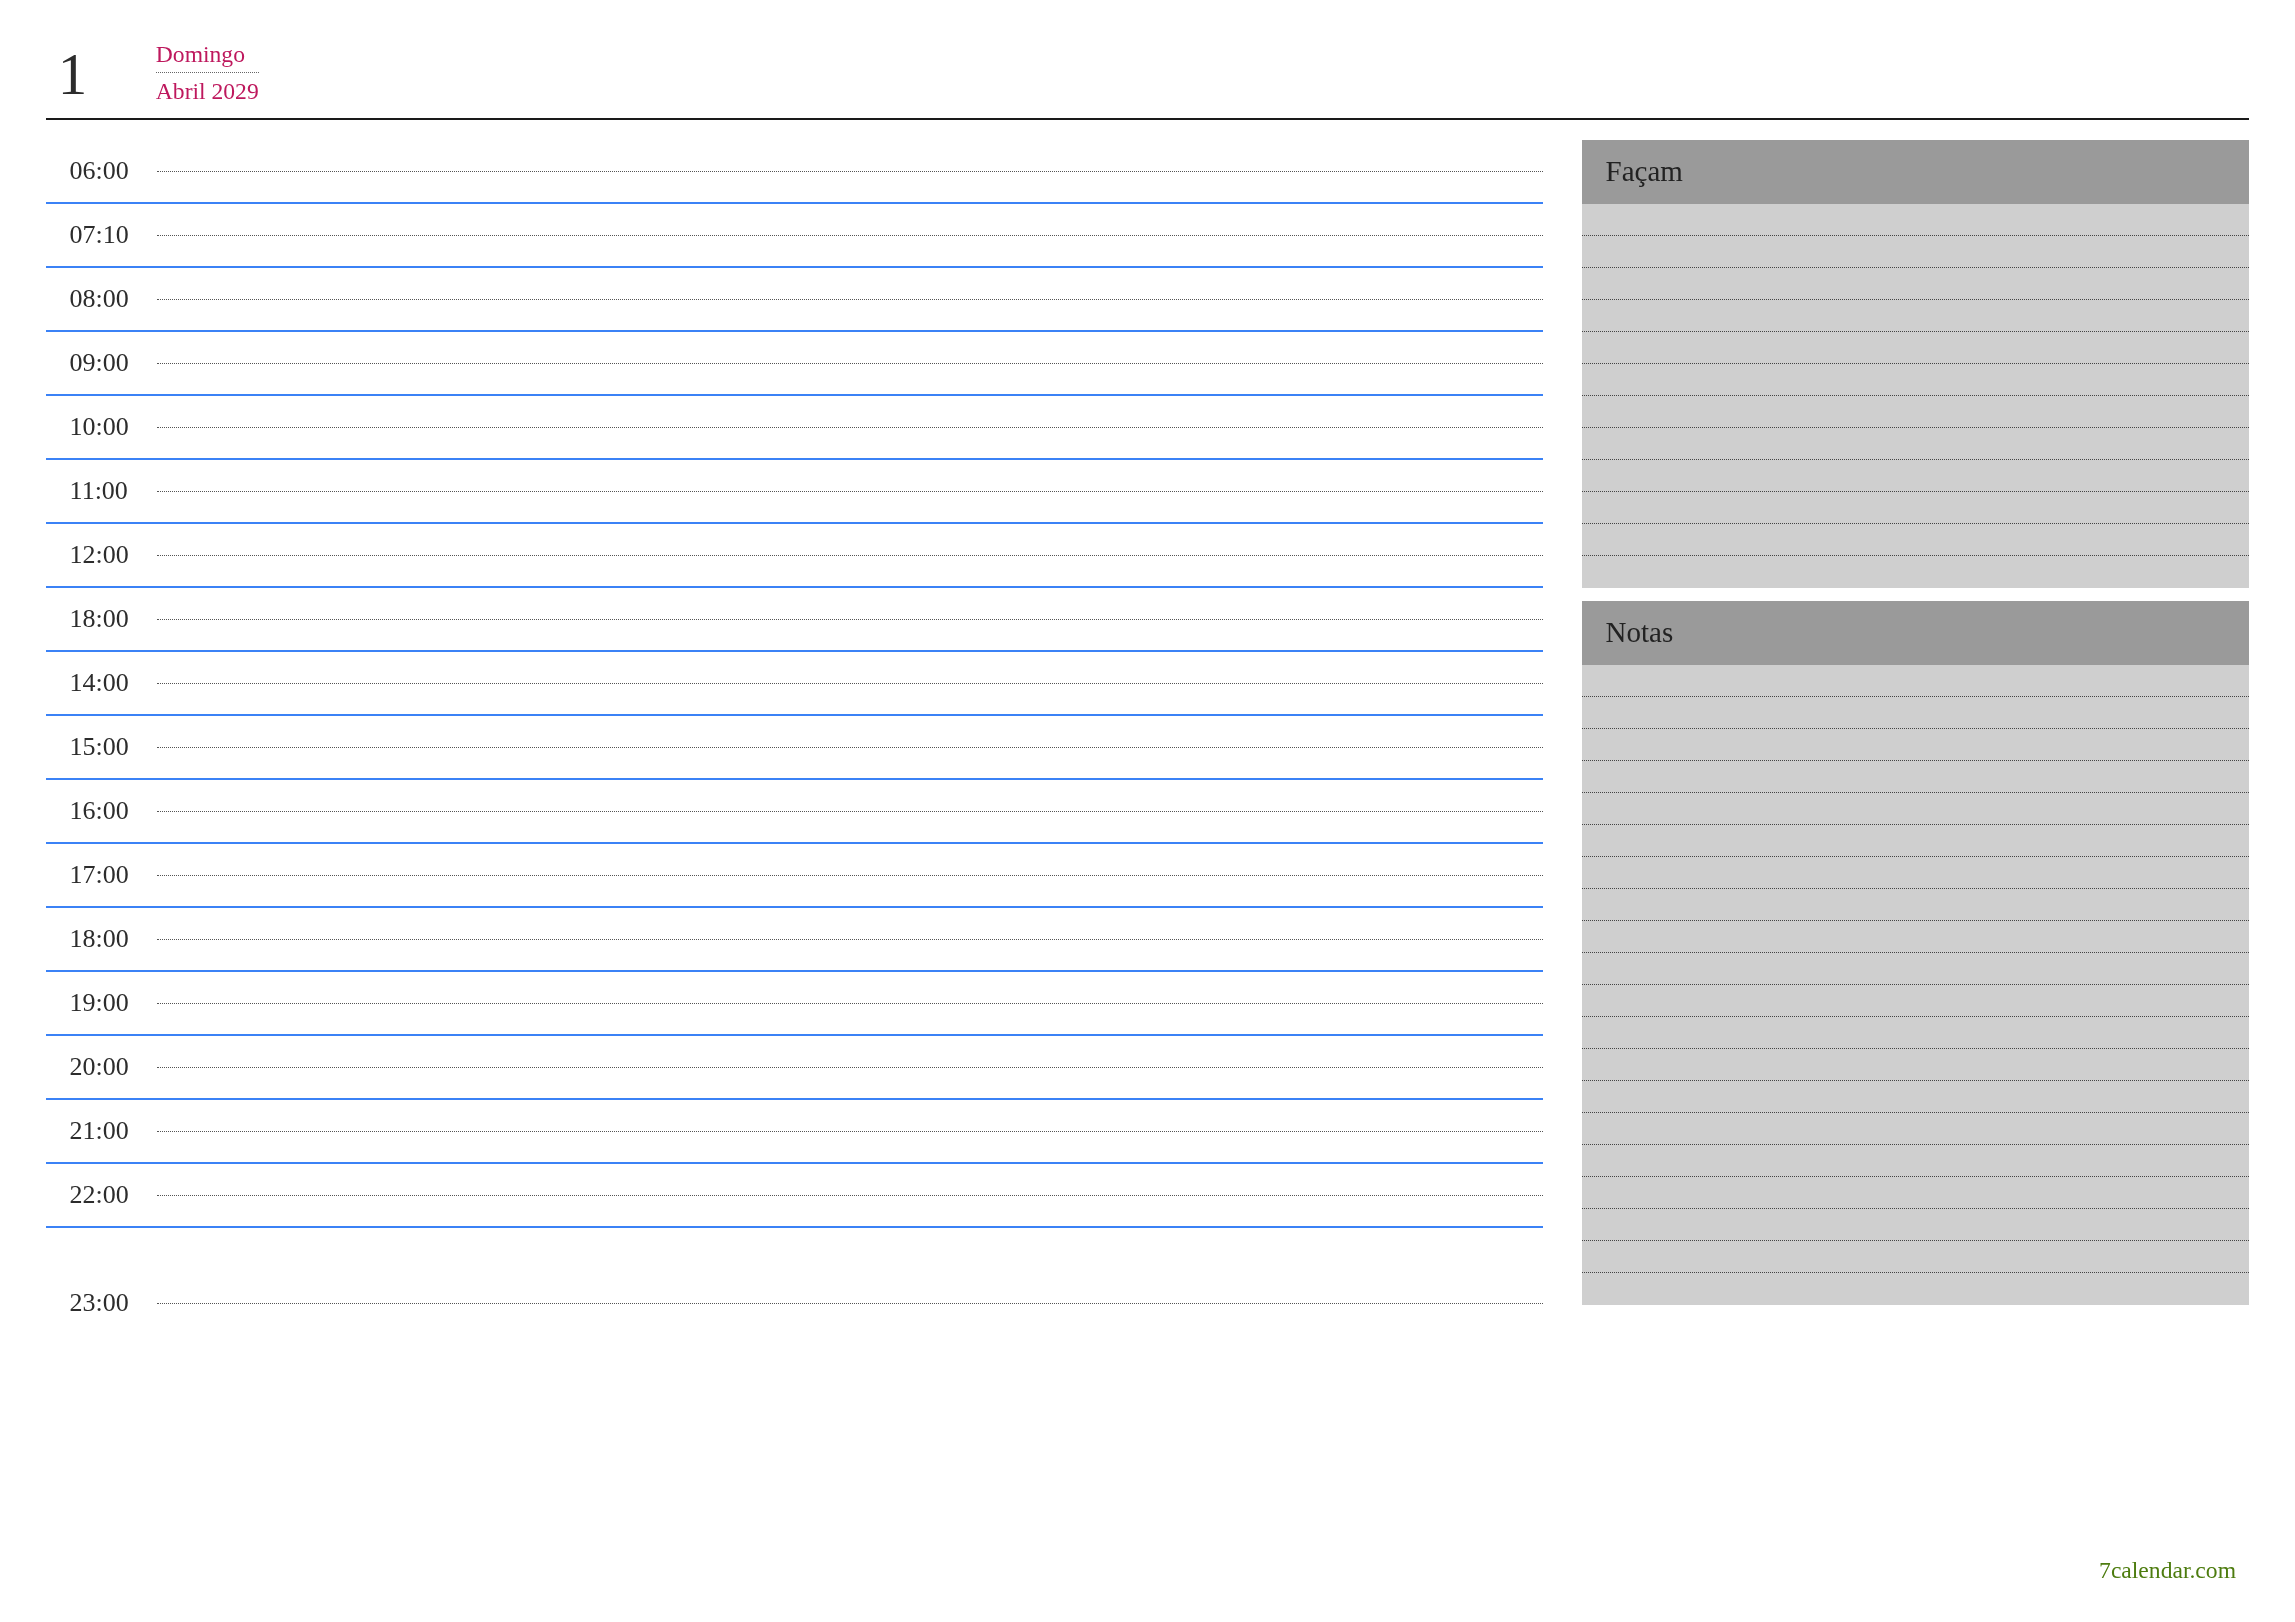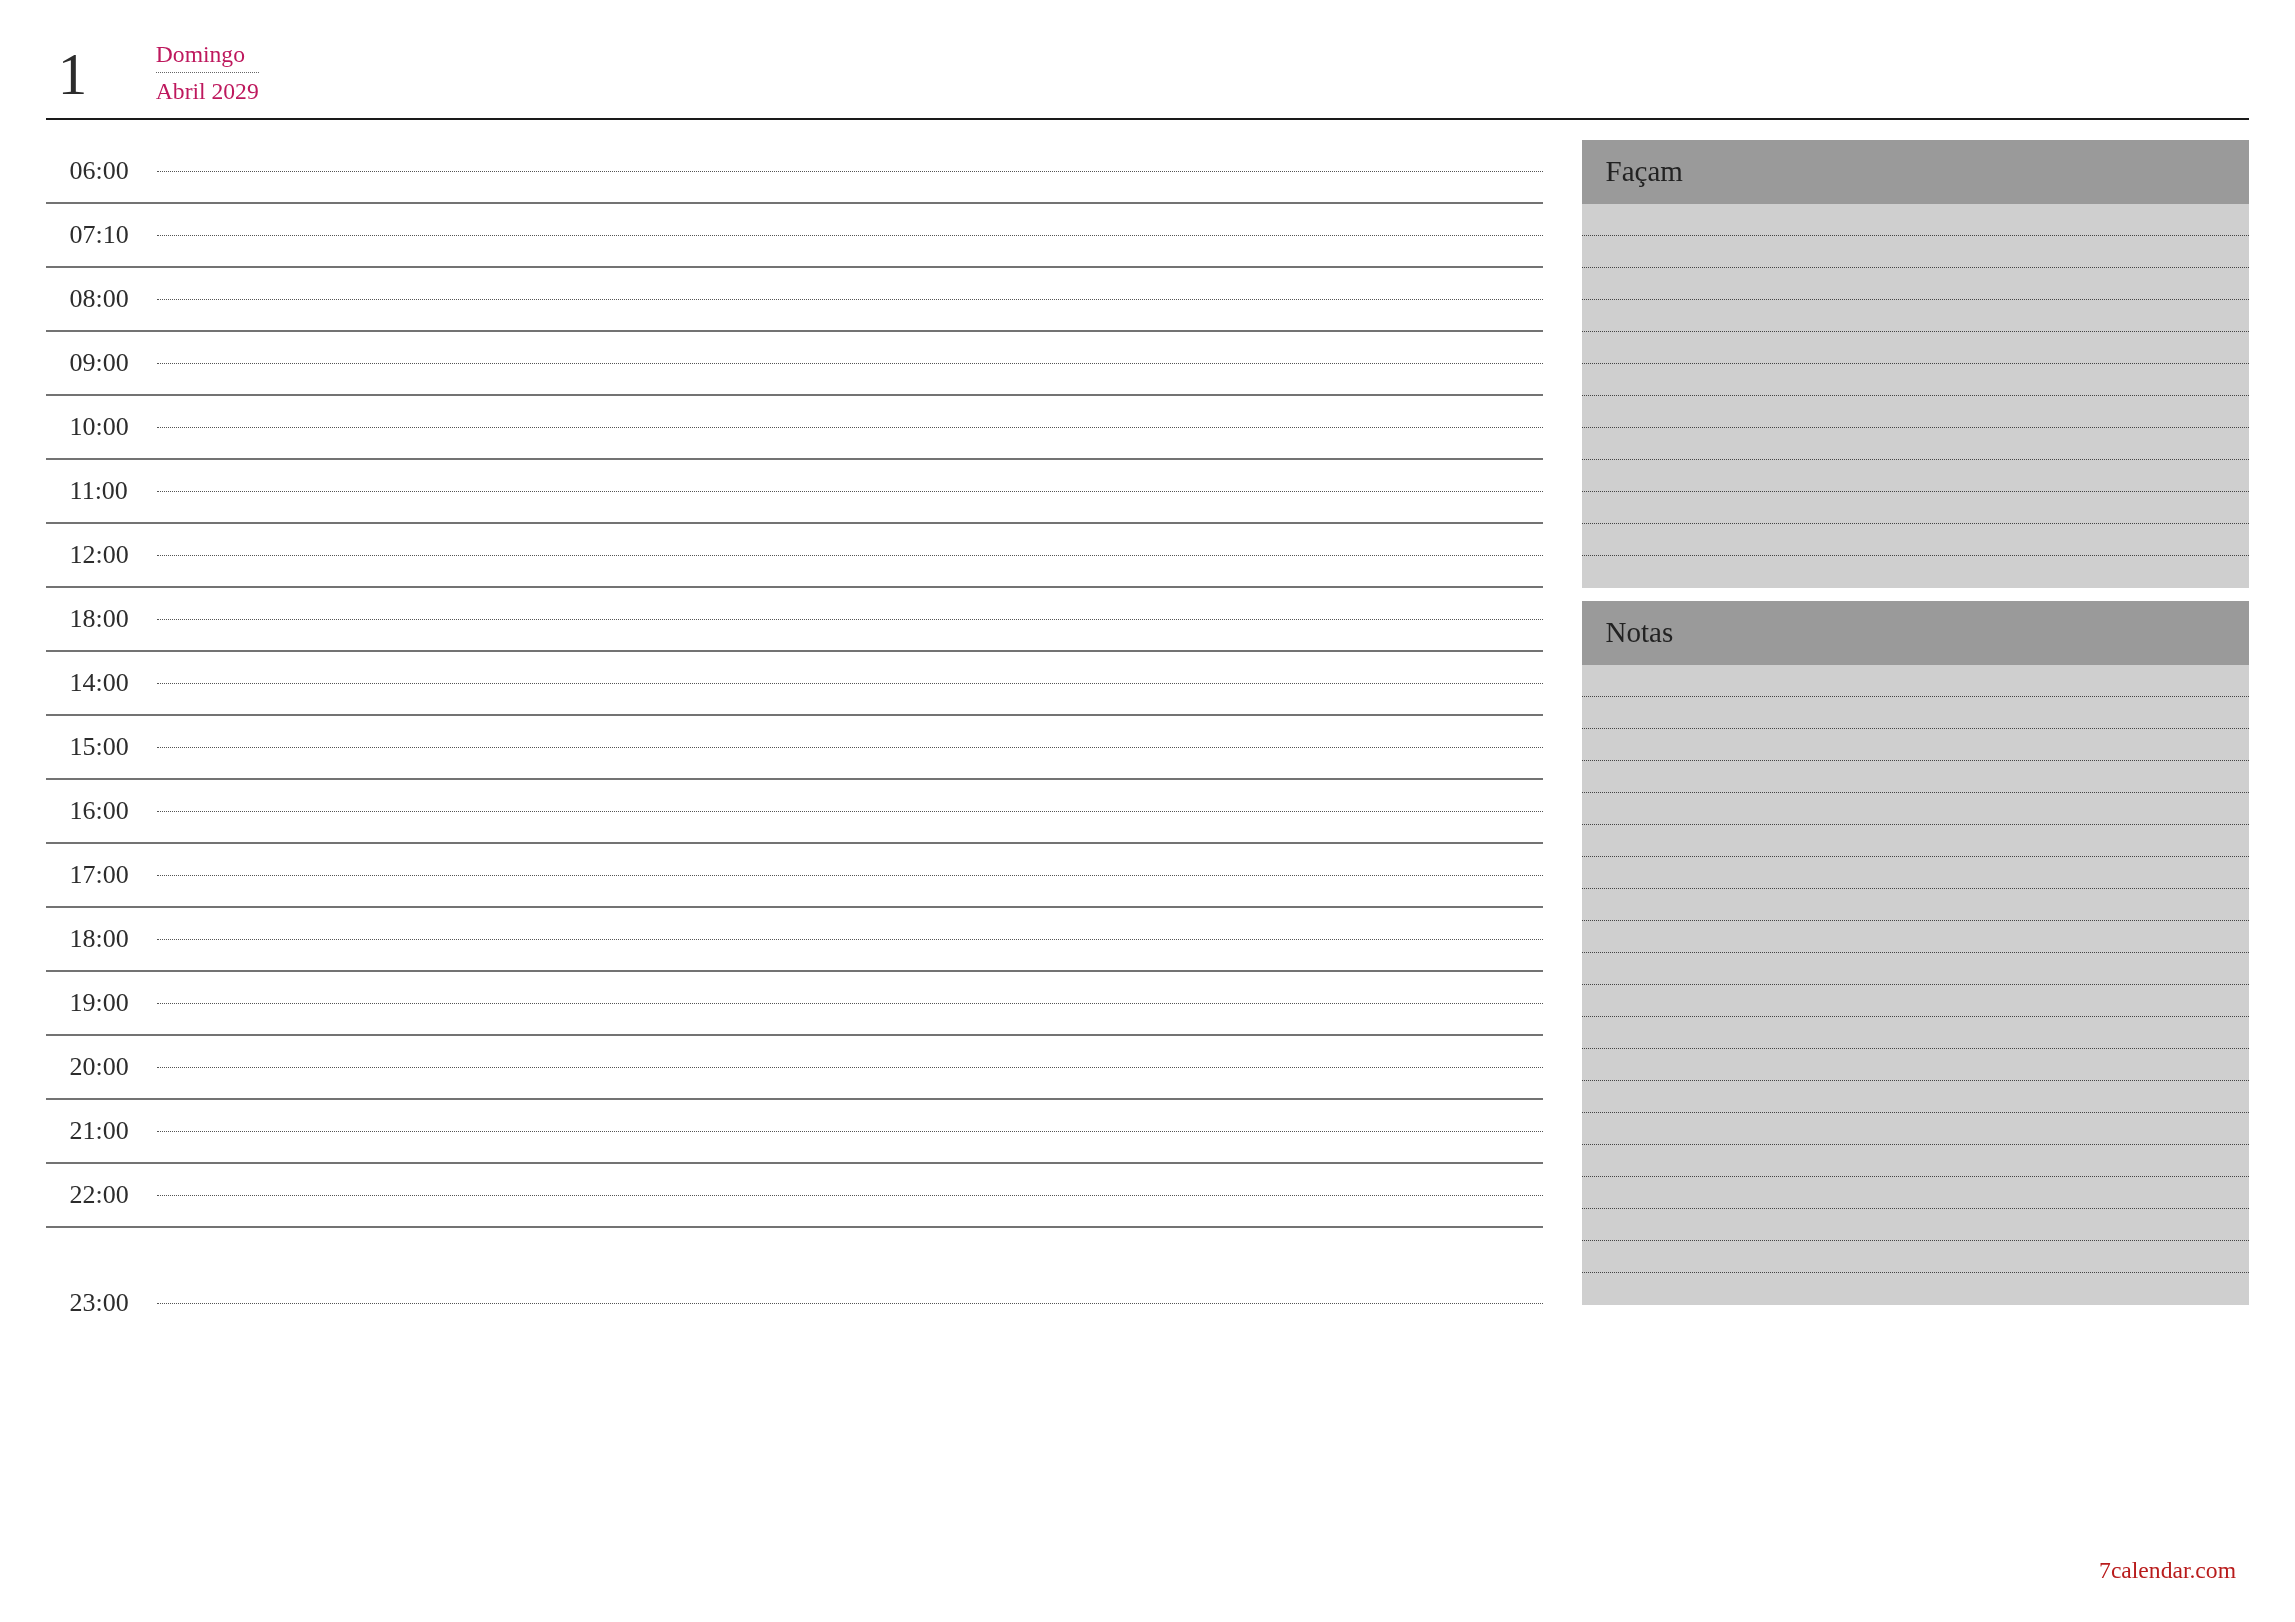--- a/index.html
+++ b/index.html
@@ -4,35 +4,35 @@
 <style>
   * { box-sizing: border-box; margin: 0; padding: 0; }
   html, body { width: 2295px; height: 1623px; background: #fff; font-family: Georgia, "Times New Roman", serif; color: #222; }
   .page { position: relative; width: 2295px; height: 1623px; padding: 39px 46px 39px 46px; }
   .header { display: flex; align-items: flex-end; gap: 26px; padding: 0 0 11.8px 11.8px; border-bottom: 2.6px solid #1a1a1a; }
   .daynum { font-size: 59px; line-height: 1; font-weight: 400; color: #2c2c2c; padding-bottom: 2.6px; min-width: 59px; }
   .datecol { display: flex; flex-direction: column; font-size: 23.6px; color: #be185d; line-height: 1.3; margin-left: 13px; }
   .datecol .dow { border-bottom: 1.3px dotted #666; padding-bottom: 2.6px; margin-bottom: 2.6px; }
   .body { display: flex; gap: 39px; padding-top: 19.6px; }
   .schedule { flex: 1 1 auto; }
-  .hour-row { height: 64px; border-bottom: 2px solid #737373; display: flex; align-items: stretch; }
+  .hour-row { height: 64px; border-bottom: 2px solid #3b82f6; display: flex; align-items: stretch; }
   .hour-row:last-child { border-bottom: none; margin-top: 43px; }
   .hour-label { width: 111px; display: flex; align-items: center; justify-content: flex-start; padding-left: 23.6px; font-size: 26px; color: #2c2c2c; }
   .hour-lines { flex: 1; position: relative; }
   .hour-lines::before {
     content: ""; position: absolute; left: 0; right: 0; top: 50%; height: 0;
     border-top: 1.3px dotted #555;
   }
   .side { width: 667px; display: flex; flex-direction: column; gap: 13px; }
   .panel { background: #cfcfcf; }
   .panel-header { background: #9a9a9a; height: 64px; display: flex; align-items: center; padding: 0 23.6px; font-size: 29px; color: #222; }
   .panel-body { padding: 0; }
   .panel-line { height: 32px; border-bottom: 1.3px dotted #444; }
   .panel-line:last-child { border-bottom: none; }
-  .footer { position: absolute; right: 59px; bottom: 39px; font-size: 23.6px; color: #b91c1c; }
+  .footer { position: absolute; right: 59px; bottom: 39px; font-size: 23.6px; color: #4d7c0f; }
 </style>
 </head>
 <body>
 
 <div class="page">
 
   <div class="header">
     <div class="daynum">1</div>
     <div class="datecol">
       <div class="dow">Domingo</div>

